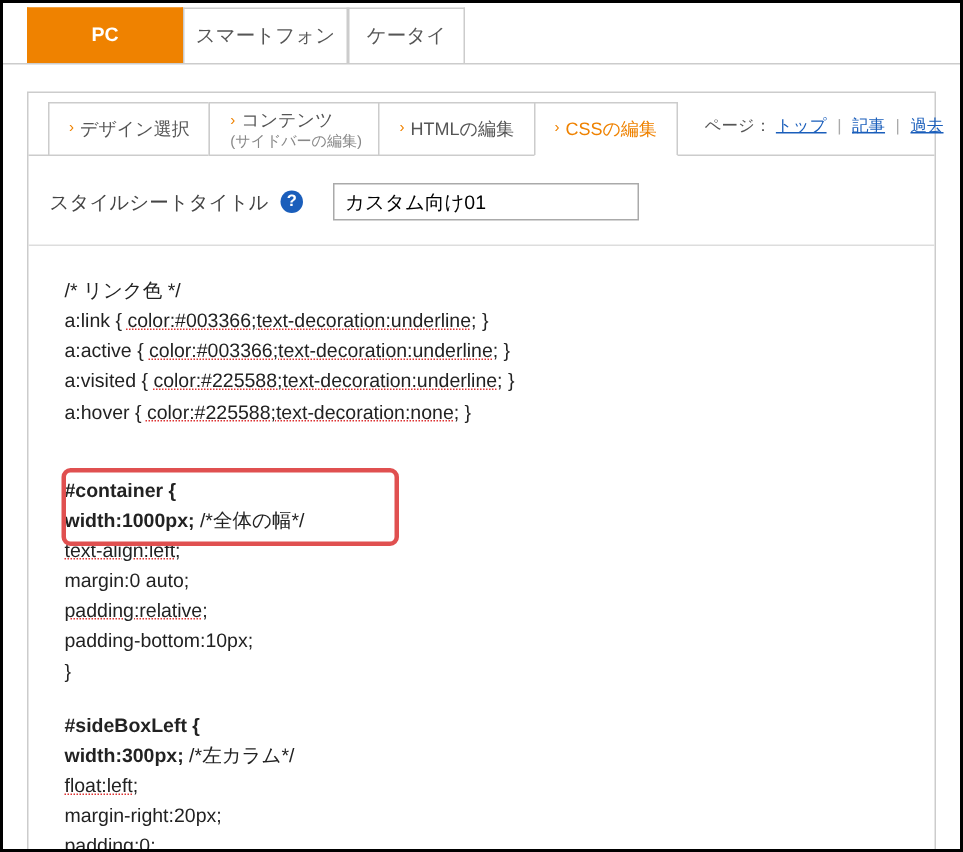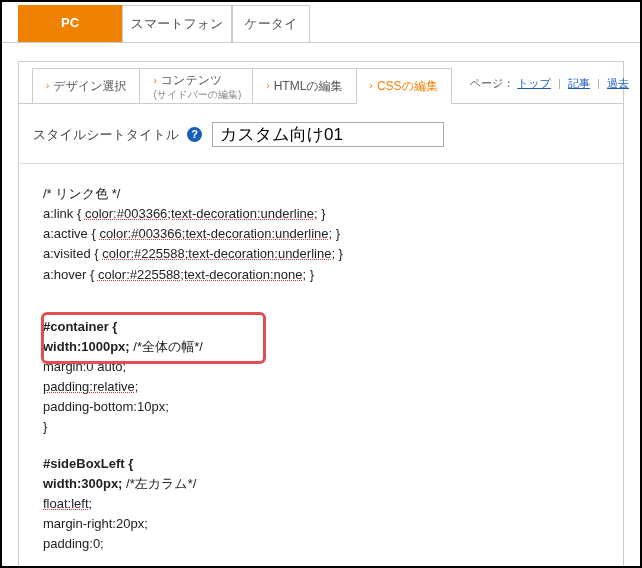--- a/index.html
+++ b/index.html
@@ -141,26 +141,26 @@
     color: #fff;
     font-size: 11px;
     font-weight: bold;
     display: inline-flex;
     align-items: center;
     justify-content: center;
     line-height: 1;
     cursor: pointer;
   }
   .title-input {
-    margin-left: 2px;
-    width: 232px;
+    margin-left: 12px;
+    width: 204px;
     height: 25px;
     border: 1px solid #aaa;
     padding: 0 7px;
-    font-size: 17px;
+    font-size: 13px;
   }
   .reset-box {
     position: absolute;
     right: -6px;
     top: 14px;
     border: 1px solid #ccc;
     padding: 6px 30px 6px 30px;
     background: #fff;
     font-size: 12px;
     color: #444;
@@ -246,20 +246,21 @@
     <div class="code-area">
       <div>/*  リンク色  */</div>
       <div><span>a:link</span><span>    { </span><span class="spell">color:#003366;text-decoration:underline</span><span>; }</span></div>
       <div><span>a:active</span><span>  { </span><span class="spell">color:#003366;text-decoration:underline</span><span>; }</span></div>
       <div><span>a:visited</span><span> { </span><span class="spell">color:#225588;text-decoration:underline</span><span>; }</span></div>
       <div><span>a:hover</span><span>   { </span><span class="spell">color:#225588;text-decoration:none</span><span>; }</span></div>
       <div style="height:16px"></div>
       <div style="height:16px"></div>
       <div><b>#container {</b></div>
       <div><b>  width:1000px;</b><span>   /*全体の幅*/</span></div>
+      <div><span>  </span><span class="spell">text-align:left</span><span>;</span></div>
       <div>  margin:0 auto;</div>
       <div><span>  </span><span class="spell">padding:relative</span><span>;</span></div>
       <div>  padding-bottom:10px;</div>
       <div>}</div>
       <div style="height:16px"></div>
       <div><b>#sideBoxLeft {</b></div>
       <div><b>        width:300px;</b><span> /*左カラム*/</span></div>
       <div><span>        </span><span class="spell">float:left</span><span>;</span></div>
       <div>        margin-right:20px;</div>
       <div>        padding:0;</div>

